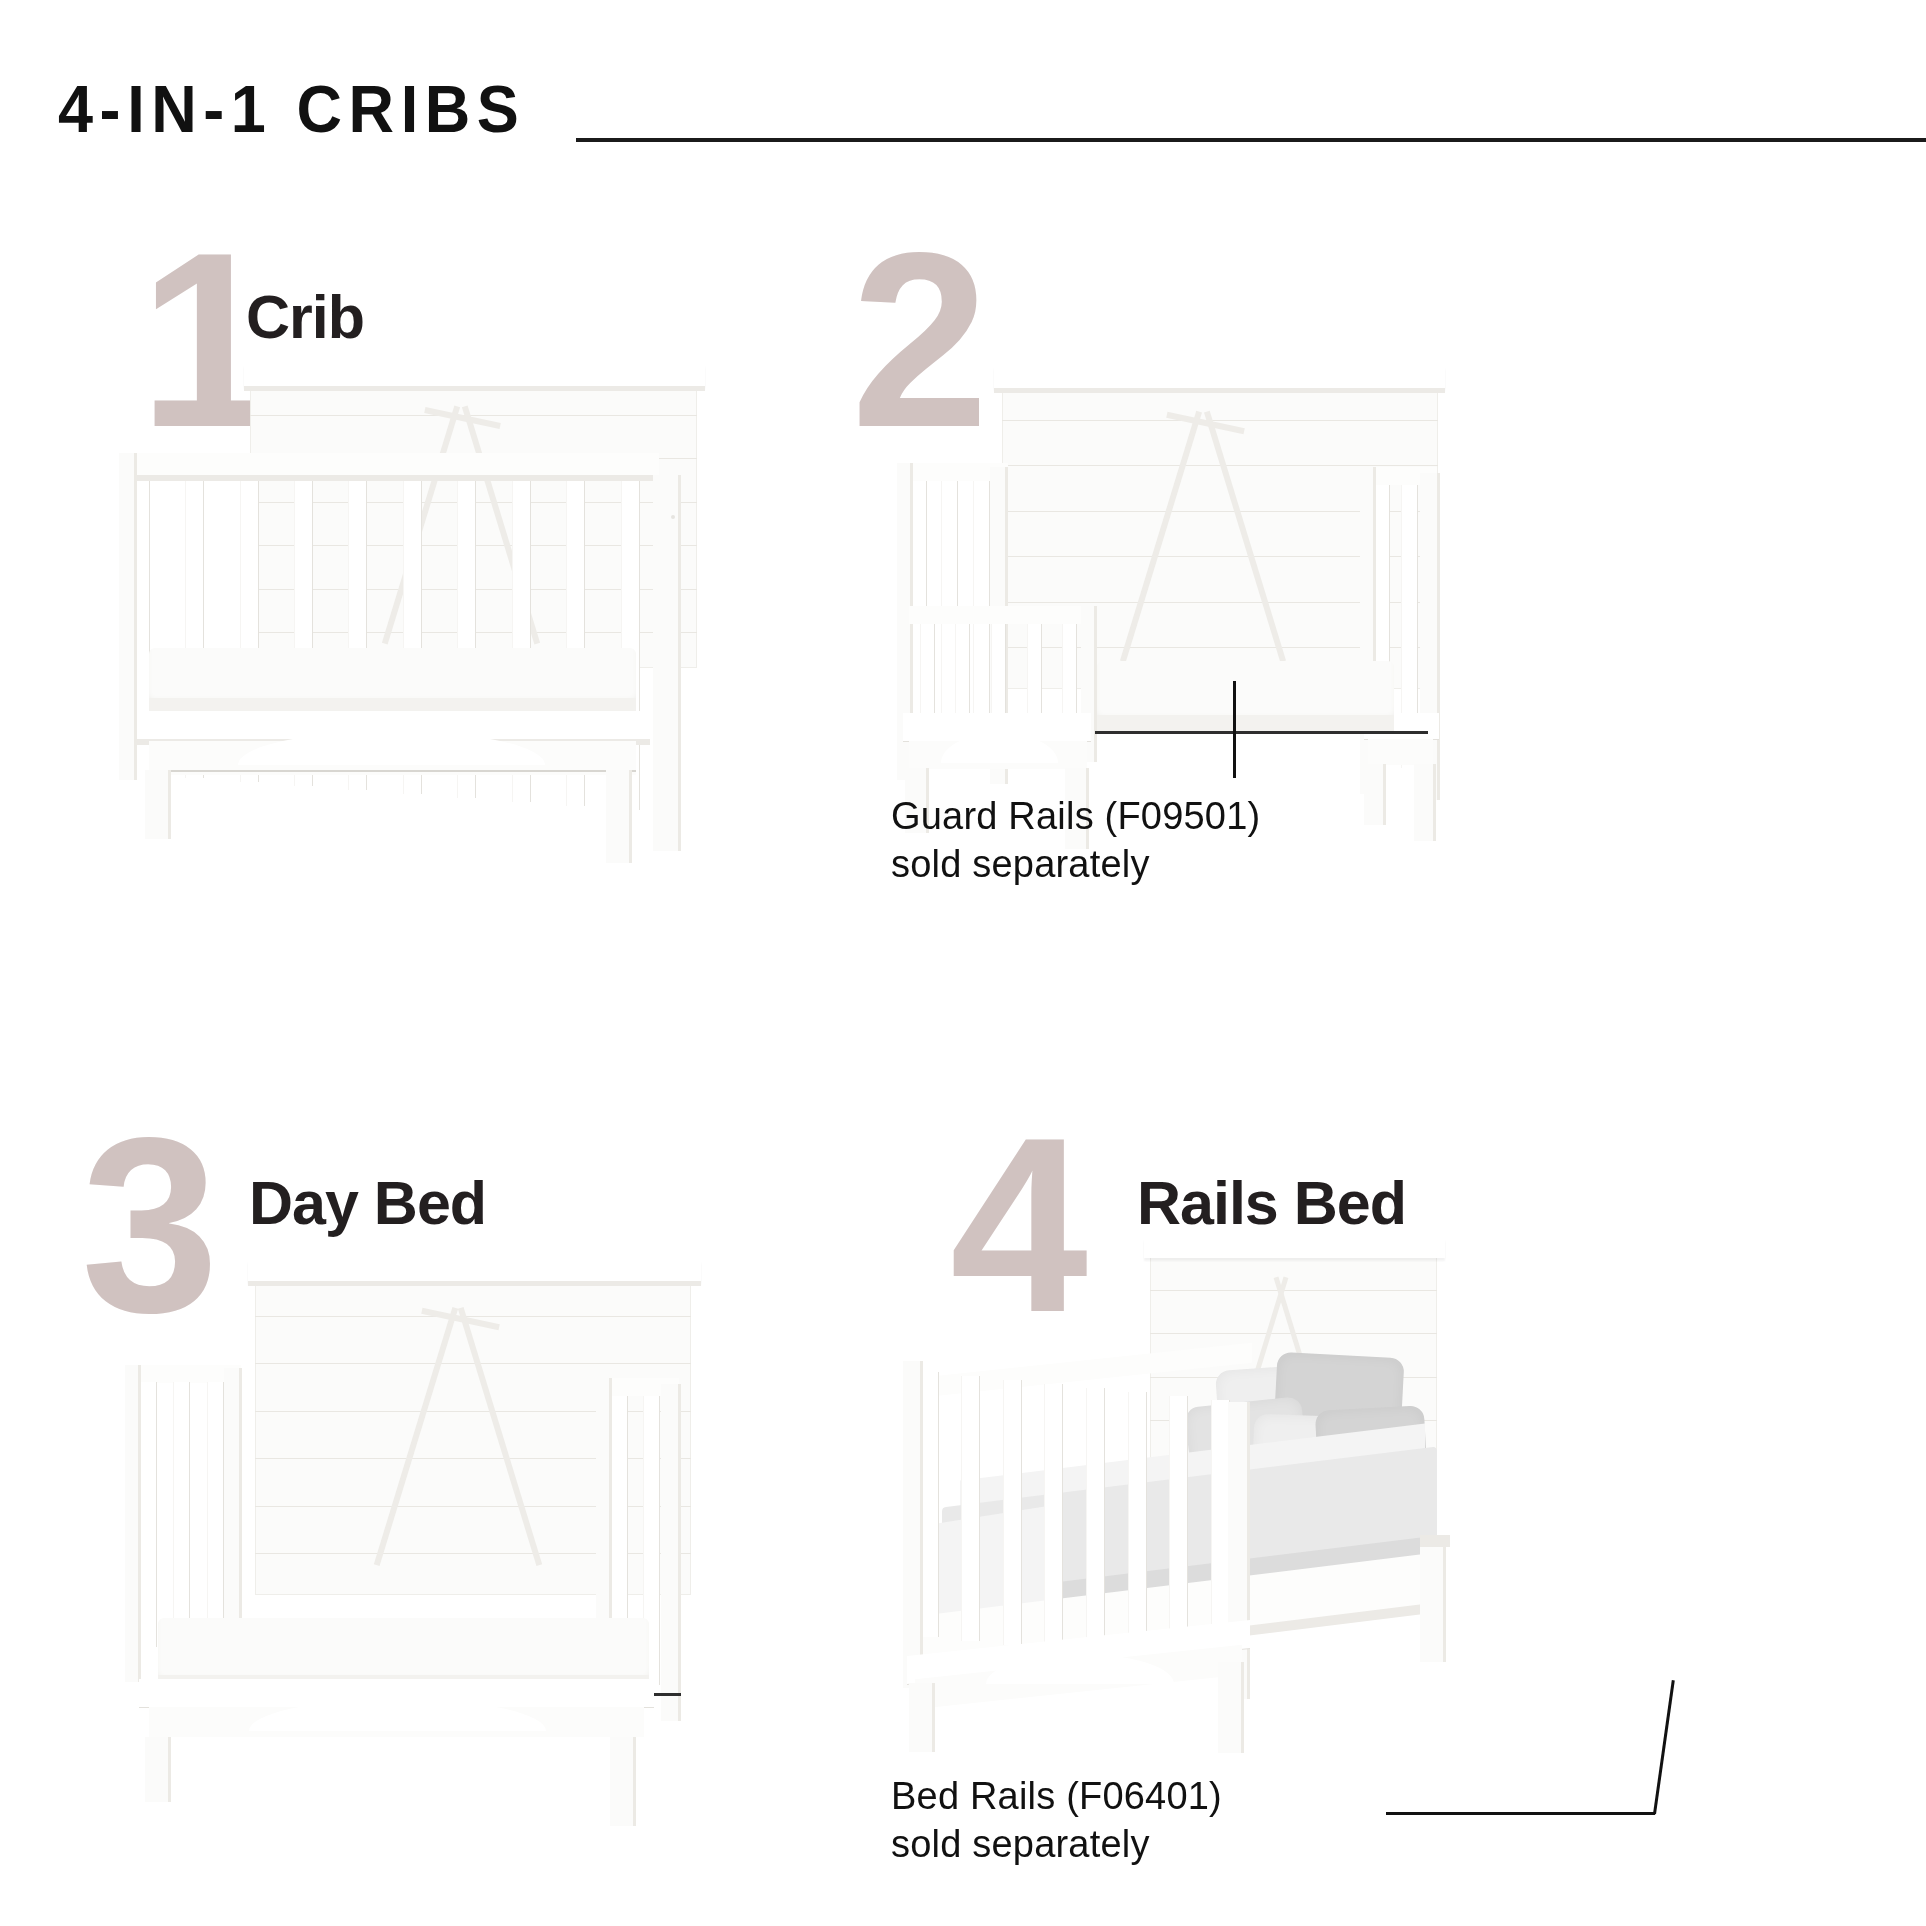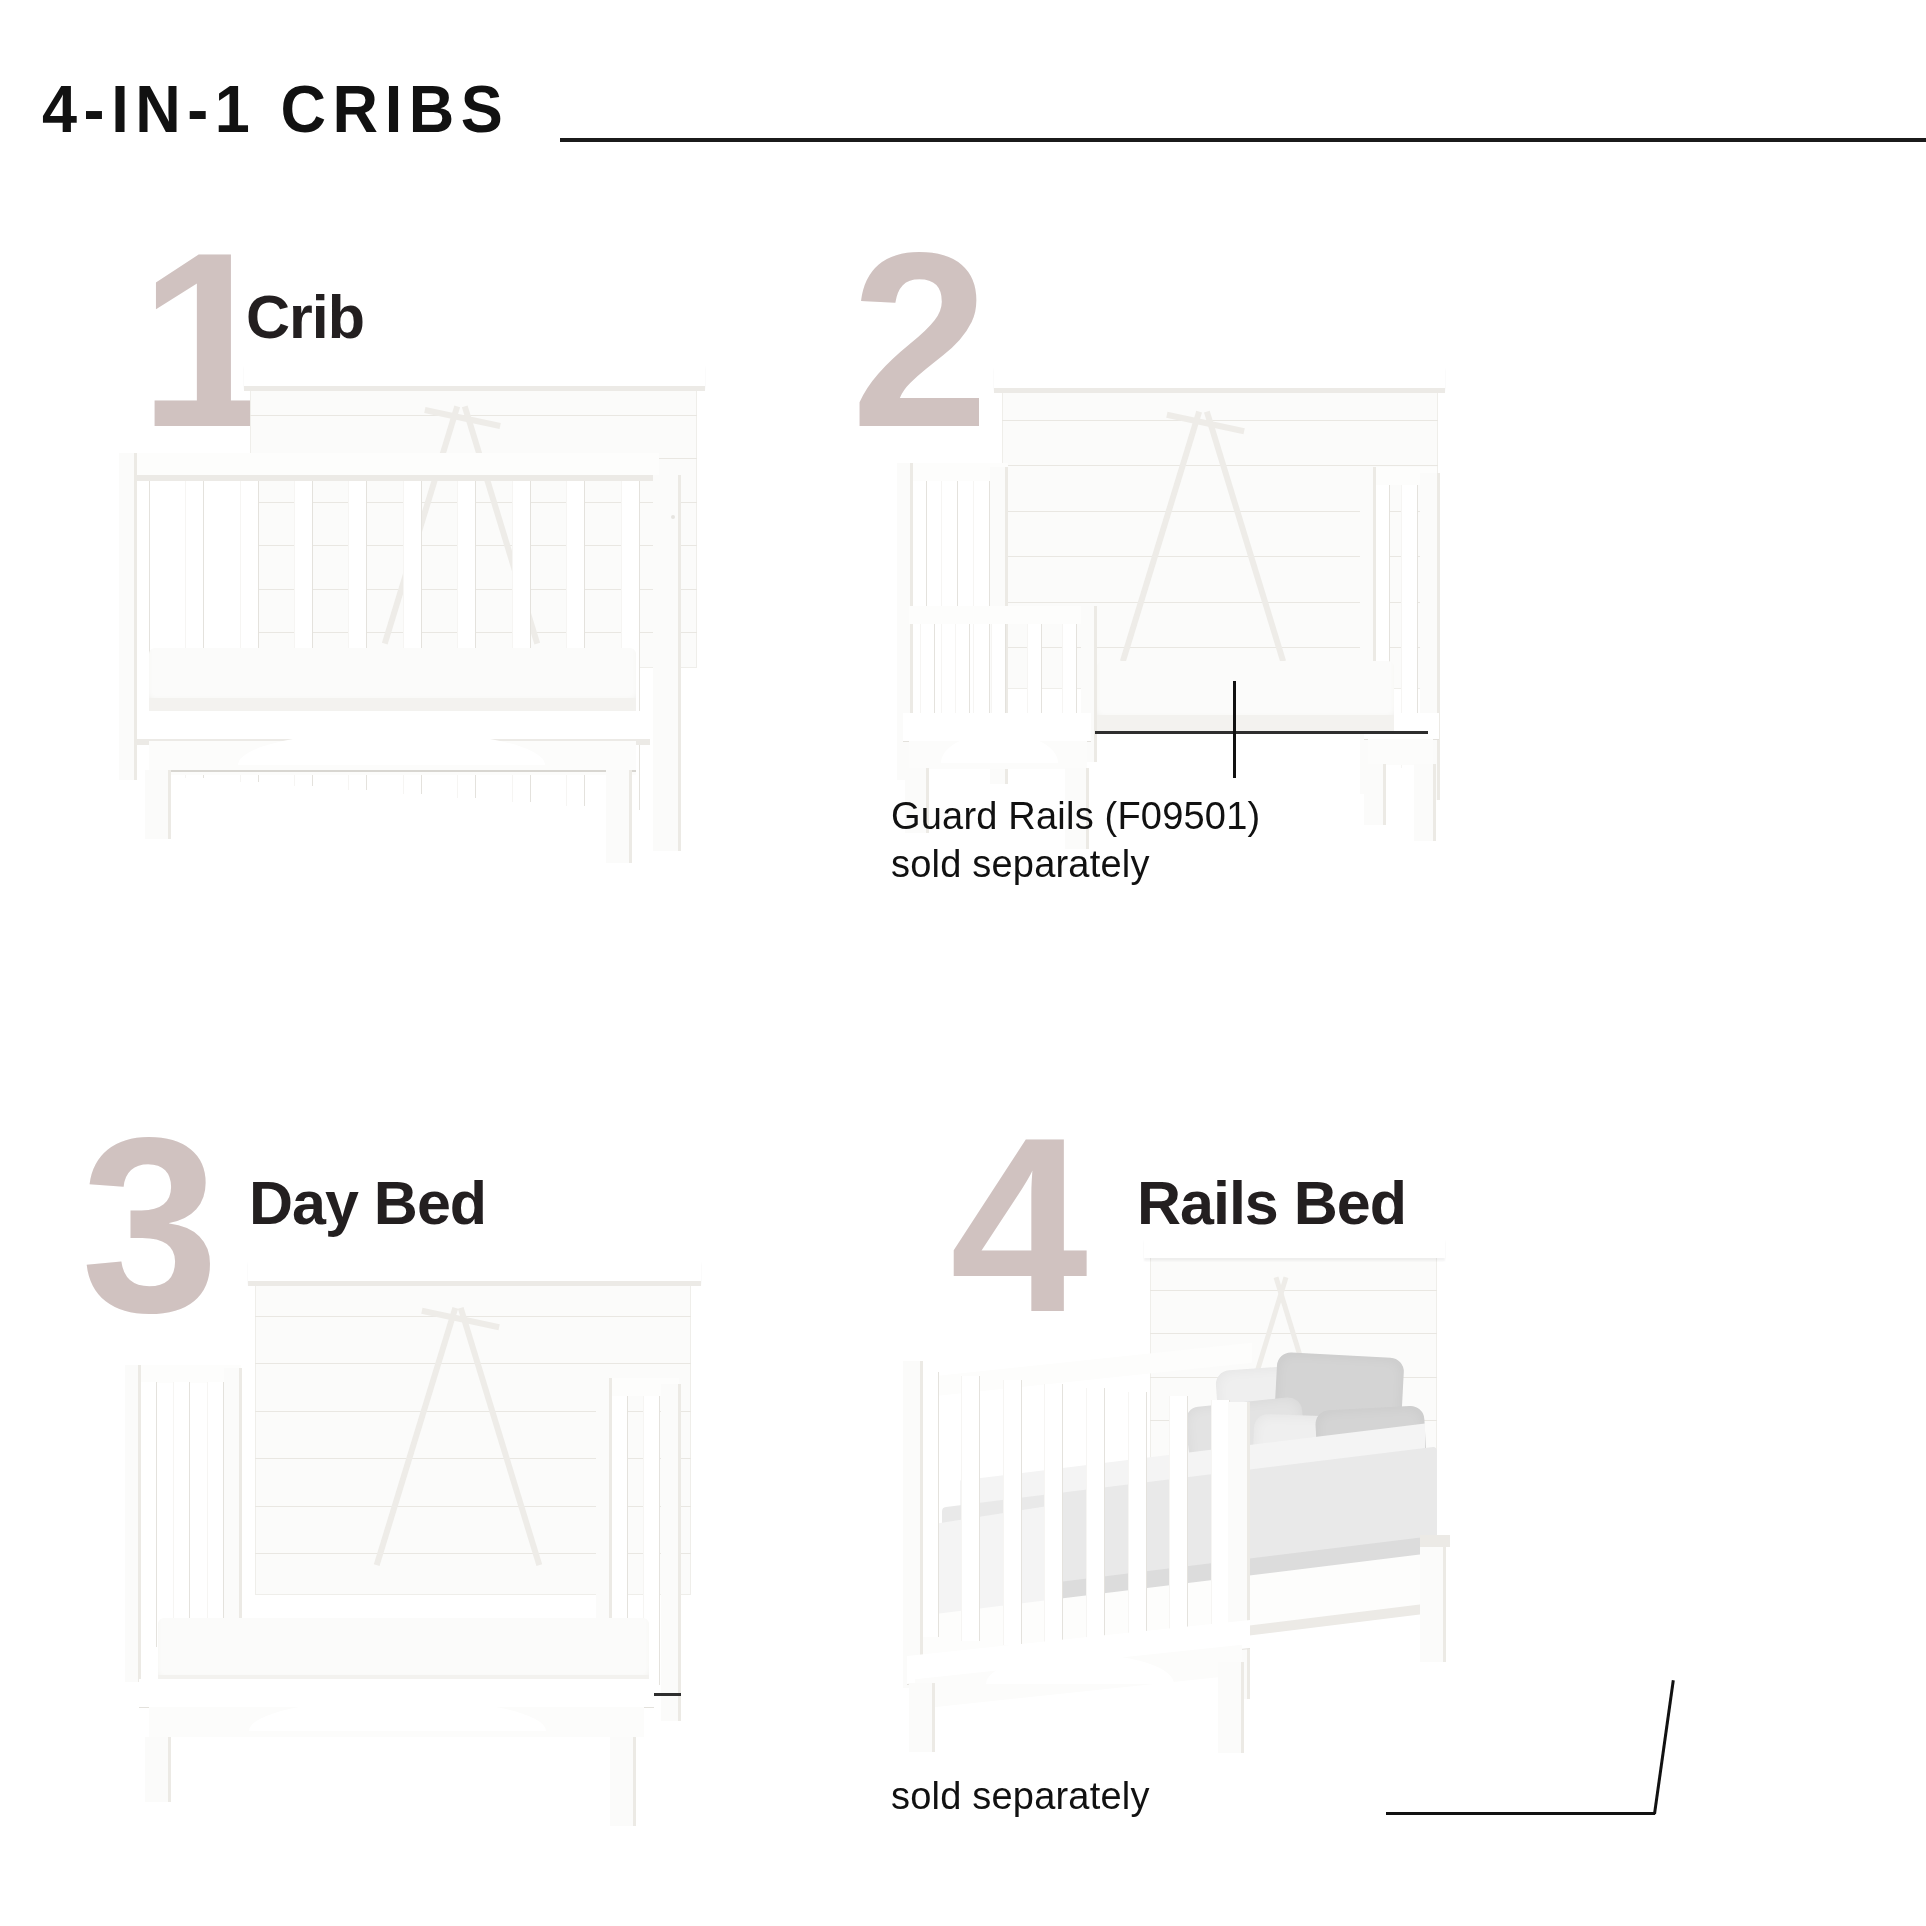--- a/index.html
+++ b/index.html
@@ -5,21 +5,21 @@
   html,body{margin:0;padding:0;}
   body{
     width:1927px;height:1927px;background:#ffffff;
     font-family:"Liberation Sans", sans-serif;
     -webkit-font-smoothing:antialiased;
     overflow:hidden;position:relative;
   }
   .page{position:absolute;inset:0;}
 
   
-  .hdr{position:absolute;left:42px;top:69px;width:1861px;height:89px;}
+  .hdr{position:absolute;left:58px;top:69px;width:1861px;height:89px;}
   .hdr-title{
     position:absolute;left:0;top:0;
     font-size:67px;font-weight:700;color:#111111;
     letter-spacing:7px;line-height:79px;white-space:nowrap;
     transform:scaleX(.94);transform-origin:left center;
     font-family:"Liberation Sans", sans-serif;
   }
   .hdr-rule{
     position:absolute;left:518px;top:69px;width:1383px;height:4px;
     background:#1b1b1b;
@@ -315,18 +315,19 @@
       <div class="leg" style="left:18px;top:564px;width:26px;height:69px;"></div>
       <div class="leg" style="left:327px;top:543px;width:26px;height:91px;"></div>
 
       <div class="leg" style="left:529px;top:424px;width:26px;height:119px;"></div>
       <div class="wood-ed" style="left:529px;top:416px;width:30px;height:12px;"></div>
     </div>
 
     <div class="leader-h" style="left:495px;top:693px;width:269px;"></div>
     <div class="leader-d" style="left:762px;top:560px;height:135px;transform:rotate(8deg);"></div>
     <div class="caption" style="left:0px;top:653px;">
+      <span>Bed Rails (F06401)</span>
       <span>sold separately</span>
     </div>
   </div>
 
 </div>
 
 
 </body></html>

